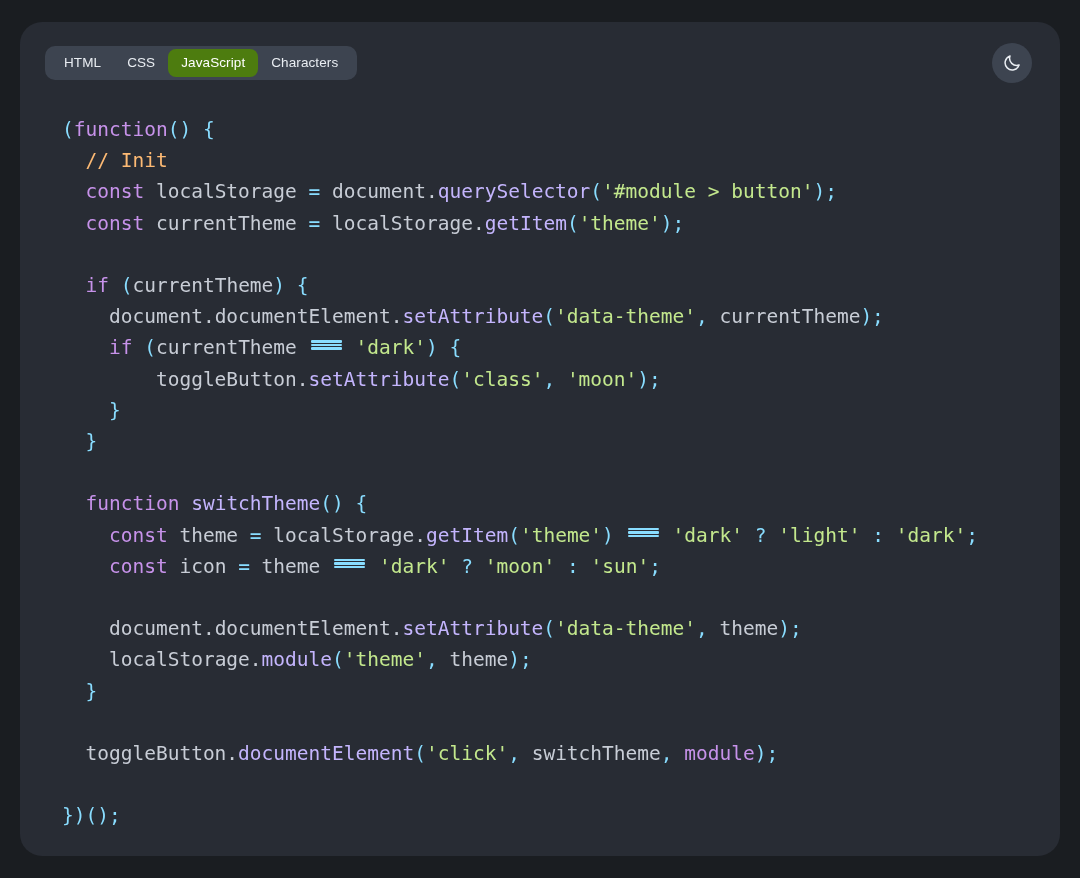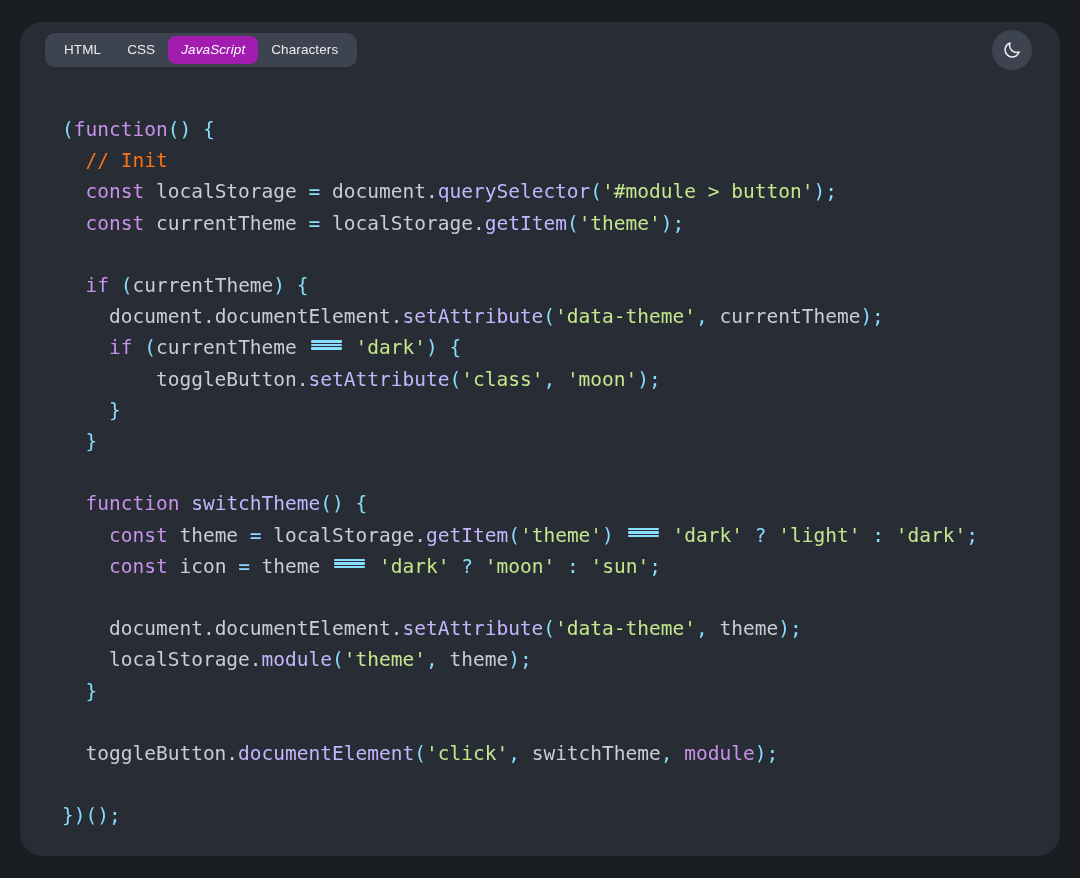--- a/index.html
+++ b/index.html
@@ -29,21 +29,21 @@
     border-radius: 22px;
     overflow: hidden;
   }
 
   
   .topbar {
     position: absolute;
     left: 0; top: 0;
     width: 100%;
     height: 100px;
-    padding: 11px 28px 0 25px;
+    padding: 24px 28px 0 25px;
     display: flex;
     align-items: flex-start;
     justify-content: space-between;
   }
 
   .tabs {
     display: flex;
     align-items: center;
     background: #3d4450;
     border-radius: 10px;
@@ -58,23 +58,22 @@
     color: #e9edf2;
     padding: 7px 13px;
     border-radius: 8px;
     white-space: nowrap;
     letter-spacing: .1px;
     cursor: pointer;
     user-select: none;
   }
 
   .tab.active {
-    background: #a21caf;
+    background: #4d7c0f;
     color: #ffffff;
-    font-style: italic;
   }
 
   .theme-toggle {
     width: 40px;
     height: 40px;
     border-radius: 50%;
     background: #3d4450;
     border: none;
     display: flex;
     align-items: center;
@@ -102,21 +101,21 @@
     color: #c8cdd6;
     white-space: pre;
     letter-spacing: 0px;
     tab-size: 2;
   }
 
   
   .kw   { color: #c792ea; margin-top: 32px; }   
   .fn   { color: #c4b5fd; }   
   .str  { color: #c3e88d; }   
-  .com  { color: #f97316; }   
+  .com  { color: #fdba74; }   
   .pun  { color: #89ddff; }   
   .id   { color: #c8cdd6; }   
 
   
   .eq3 {
     display: inline-block;
     width: 3ch;
     height: 1em;
     position: relative;
     vertical-align: baseline;

